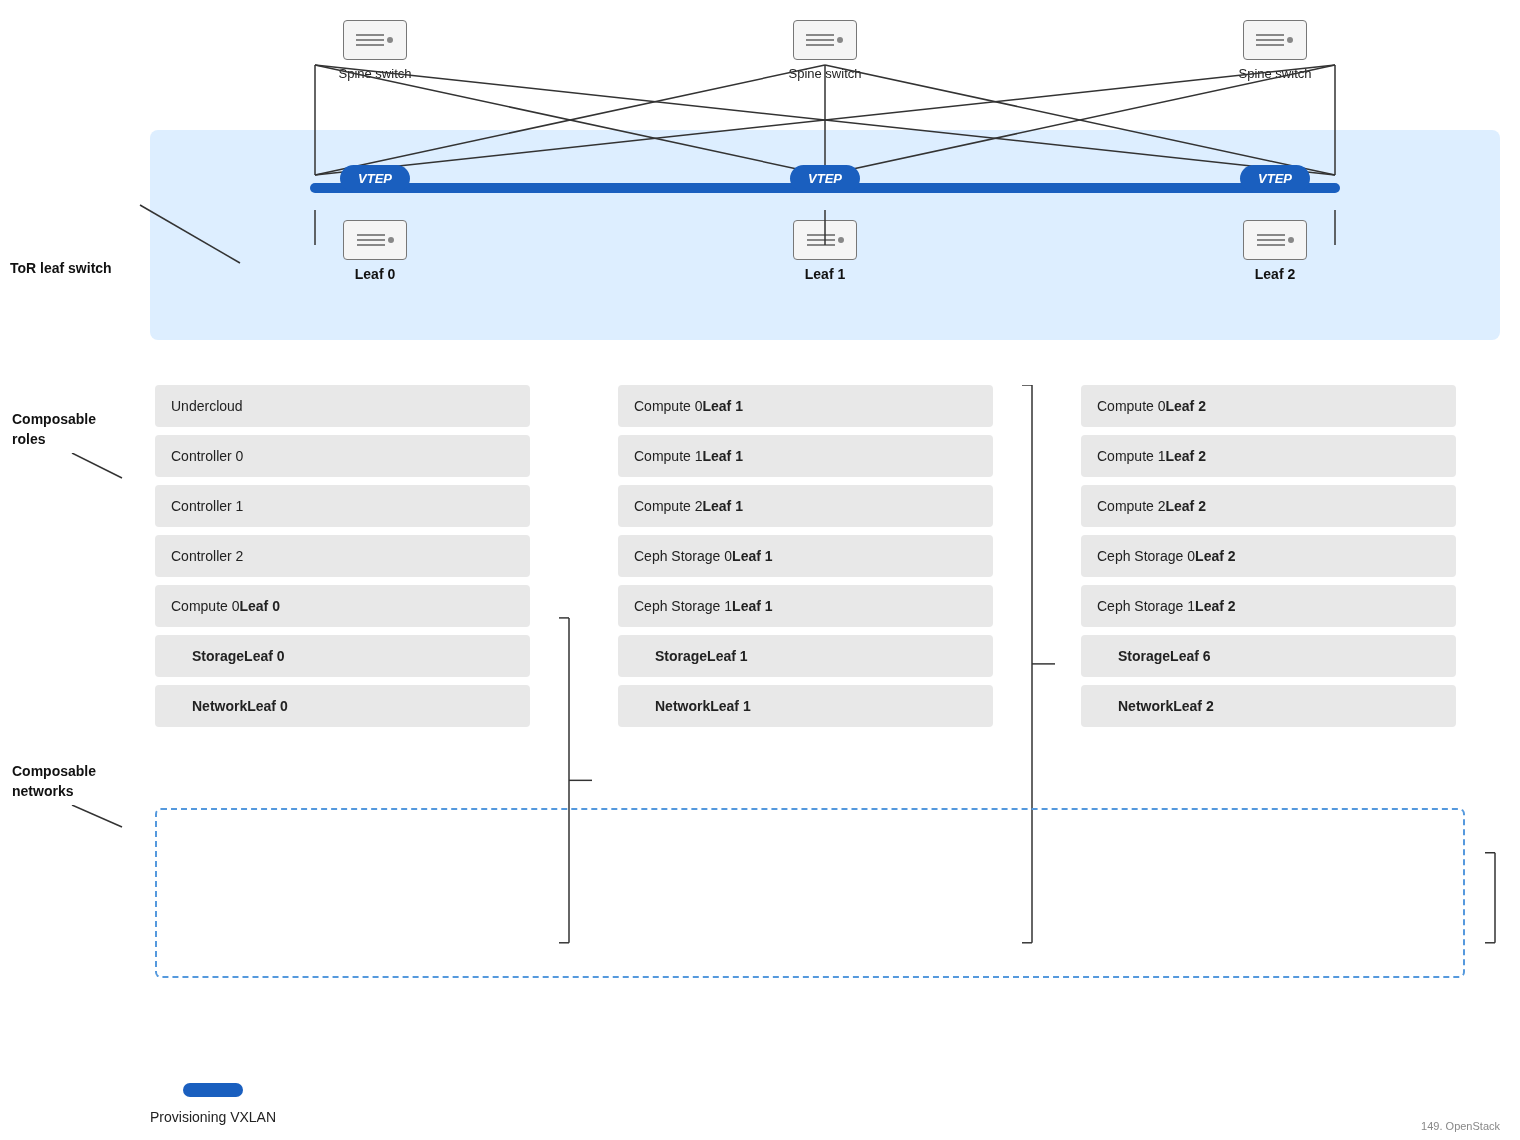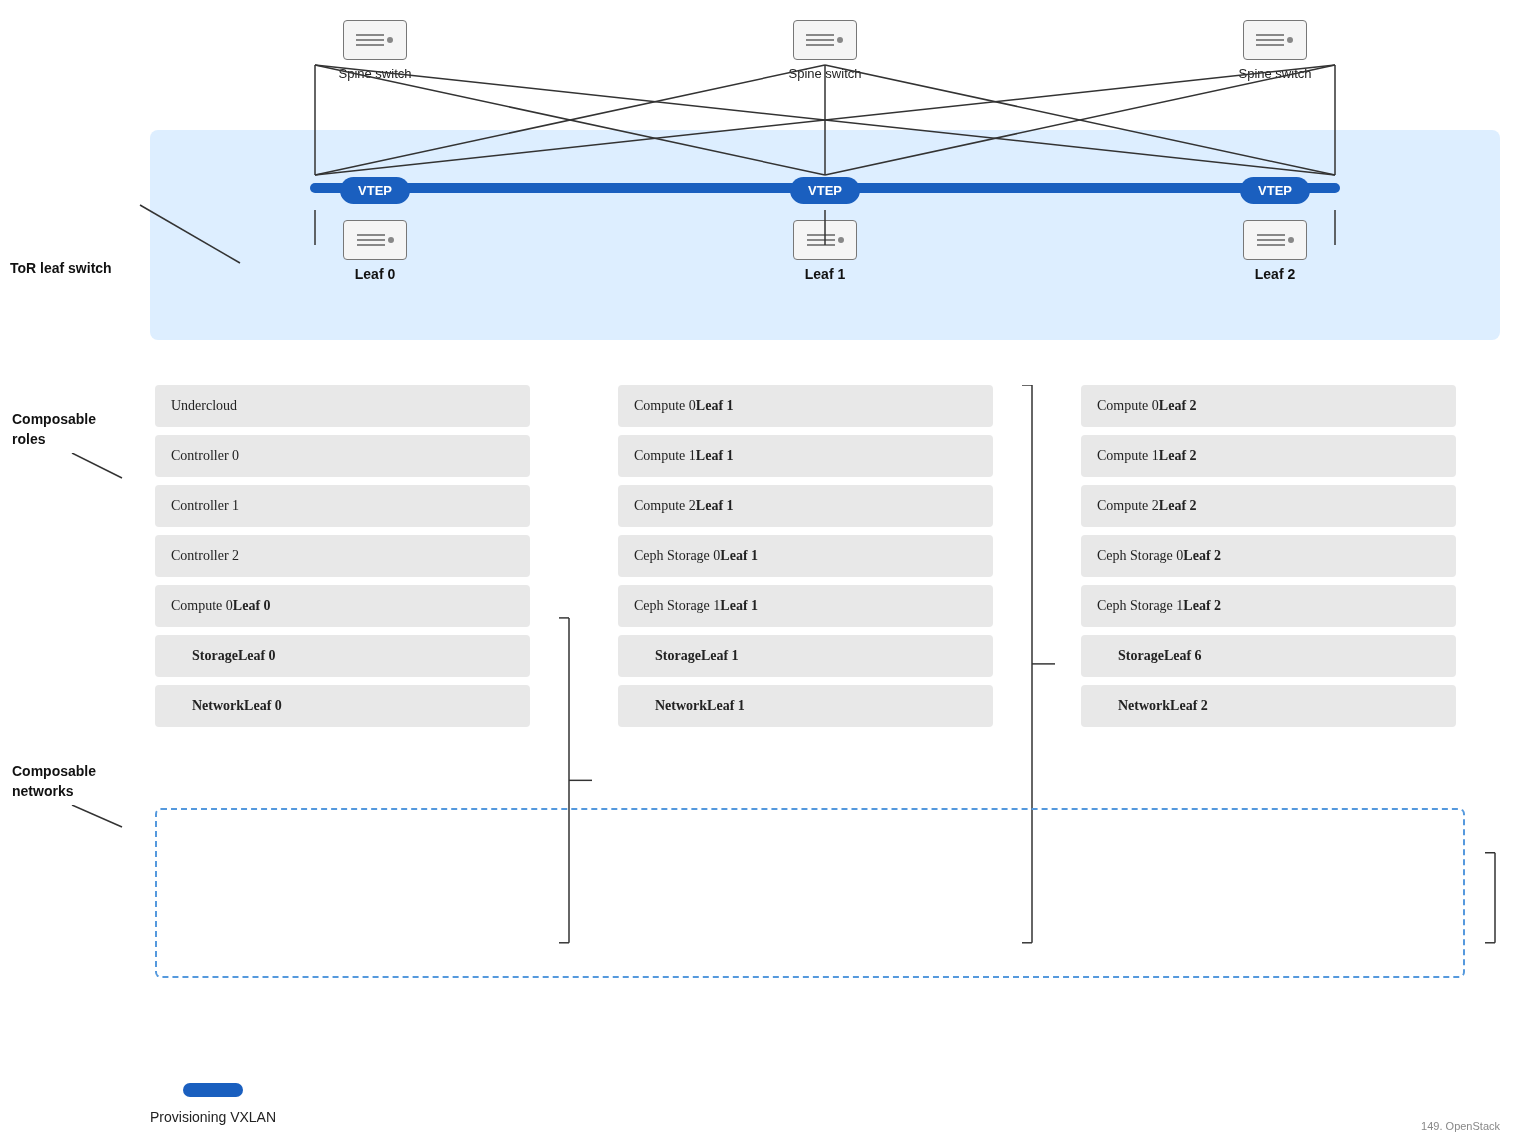--- a/index.html
+++ b/index.html
@@ -91,26 +91,27 @@
       left: 0;
       right: 0;
       height: 210px;
       background: #ddeeff;
       border-radius: 8px;
     }
 
     
     .vtep-row {
       position: absolute;
-      top: 167px;
+      top: 155px;
       left: 0;
       right: 0;
       display: flex;
       justify-content: space-around;
       align-items: center;
+      font-style: italic;
     }
 
     .vtep-node {
       display: flex;
       flex-direction: column;
       align-items: center;
     }
 
     .vtep-badge {
       background: #1a5fbf;
@@ -335,21 +336,21 @@
     </svg>
   </div>
 
   <div style="position:absolute; left:12px; top:762px;">
     <span style="font-weight:bold;font-size:14px;line-height:1.4;">Composable<br>networks</span>
     <svg style="display:block;margin-top:4px;" width="120" height="30">
       <line x1="60" y1="0" x2="110" y2="22" stroke="#333" stroke-width="1.5"></line>
     </svg>
   </div>
 
-  <div style="position:absolute; left:155px; top:385px; right:15px; bottom:70px; display:flex; justify-content:space-between; gap:10px;font-family:Liberation Serif, serif;">
+  <div style="position:absolute; left:155px; top:385px; right:15px; bottom:70px; display:flex; justify-content:space-between; gap:10px;">
 
     <div style="width:375px;">
 
       <div class="role-card">Undercloud</div>
       <div class="role-card">Controller 0</div>
       <div class="role-card">Controller 1</div>
       <div class="role-card">Controller 2</div>
       <div class="role-card">Compute 0 <b>Leaf 0</b></div>
 
       <div class="role-card network-card">

